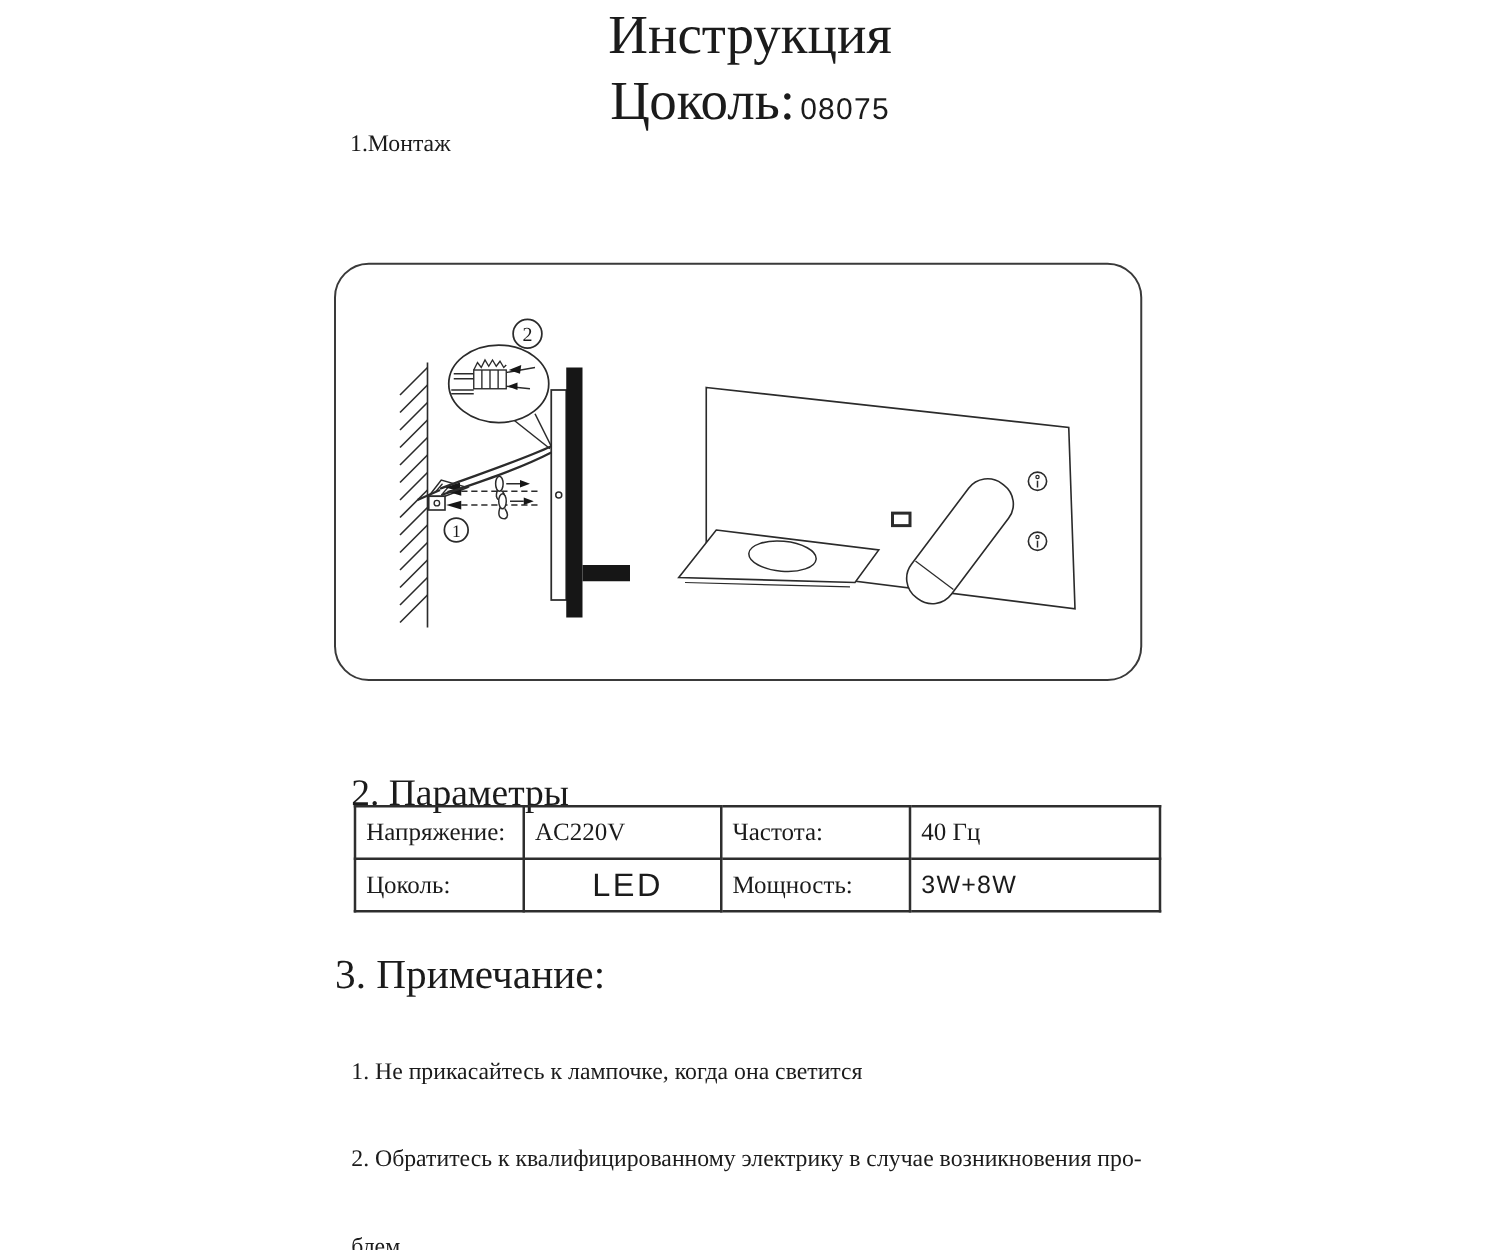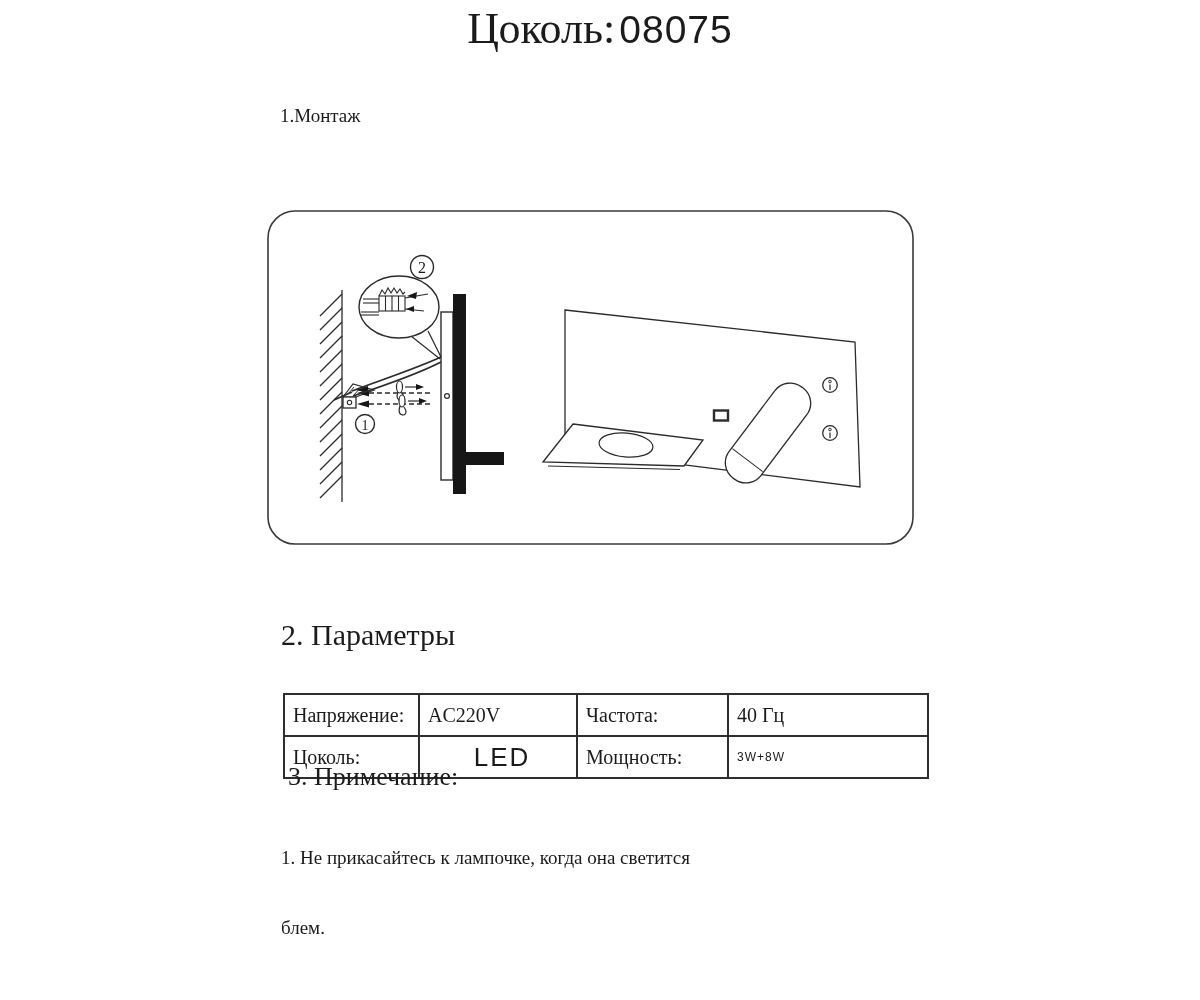--- a/index.html
+++ b/index.html
@@ -1,43 +1,44 @@
 <!DOCTYPE html>
 <html><head>
 <meta charset="utf-8">
 <style>
   html,body{margin:0;padding:0;background:#ffffff;}
   .page{position:relative;width:1200px;height:1000px;background:#fff;overflow:hidden;
         font-family:"Liberation Serif","DejaVu Serif",serif;color:#1b1b1b;}
   .header{position:absolute;left:0;top:2px;width:1200px;text-align:center;}
   .title{font-size:44px;line-height:52px;}
   .model-line{margin-top:2px;font-size:44px;line-height:50px;}
-  .model-value{font-family:"Liberation Sans","DejaVu Sans",sans-serif;font-size:39px;
+  .model-value{font-family:"Liberation Sans","DejaVu Sans",sans-serif;font-size:24px;
                letter-spacing:1px;margin-left:4px;}
   .h-mount{position:absolute;left:280px;top:105px;font-size:19px;}
   .diagram{position:absolute;left:260px;top:205px;}
   .h-params{position:absolute;left:281px;top:618px;font-size:30px;}
-  table.params{position:absolute;left:283px;top:693px;border-collapse:collapse;
+  table.params{position:absolute;left:283px;top:644px;border-collapse:collapse;
                table-layout:fixed;font-size:20px;color:#1b1b1b;padding-left:40px;}
   table.params td{border:2px solid #2e2e2e;height:40px;padding:0 0 0 8px;vertical-align:middle;}
   td.c1{width:125px;} td.c2{width:148px;} td.c3{width:141px;} td.c4{width:190px;}
   td.sans-big{font-family:"Liberation Sans","DejaVu Sans",sans-serif;font-size:26px;letter-spacing:2px;text-align:center;}
-  td.sans{font-family:"Liberation Sans","DejaVu Sans",sans-serif;font-size:12px;letter-spacing:1px;}
-  .h-notes{position:absolute;left:288px;top:762px;font-size:26px;}
+  td.sans{font-family:"Liberation Sans","DejaVu Sans",sans-serif;font-size:20px;letter-spacing:1px;}
+  .h-notes{position:absolute;left:268px;top:762px;font-size:33px;}
   .notes{position:absolute;left:281px;top:800px;width:700px;font-size:19px;line-height:23.2px;
          white-space:pre-wrap;}
   svg .ln{stroke:#2b2b2b;fill:none;}
   svg text{font-family:"Liberation Serif","DejaVu Serif",serif;fill:#1b1b1b;}
 </style>
 </head>
 <body>
 
 <div class="page">
 
   <div class="header">
+    <div class="title">Инструкция</div>
     <div class="model-line"><span>Цоколь:</span><span class="model-value">08075</span></div>
   </div>
 
   <div class="h-mount">1.Монтаж</div>
 
   <svg class="diagram" width="660" height="345" viewBox="260 205 660 345">
 
     <rect x="268" y="211" width="645" height="333" rx="27" fill="#fff" stroke="#3a3a3a" stroke-width="1.6"></rect>
 
     <g class="ln" stroke-width="1.3">
@@ -169,20 +170,21 @@
       <td class="c3">Мощность:</td>
       <td class="c4 sans">3W+8W</td>
     </tr>
   </tbody>
     </table>
 
   <div class="h-notes">3. Примечание:</div>
 
   <div class="notes">
     <div>1. Не прикасайтесь к лампочке, когда она светится</div>
+    <div>2. Обратитесь к квалифицированному электрику в случае возникновения про-</div>
     <div>блем.</div>
     
     
     
     
     
   </div>
 
 </div>
 

